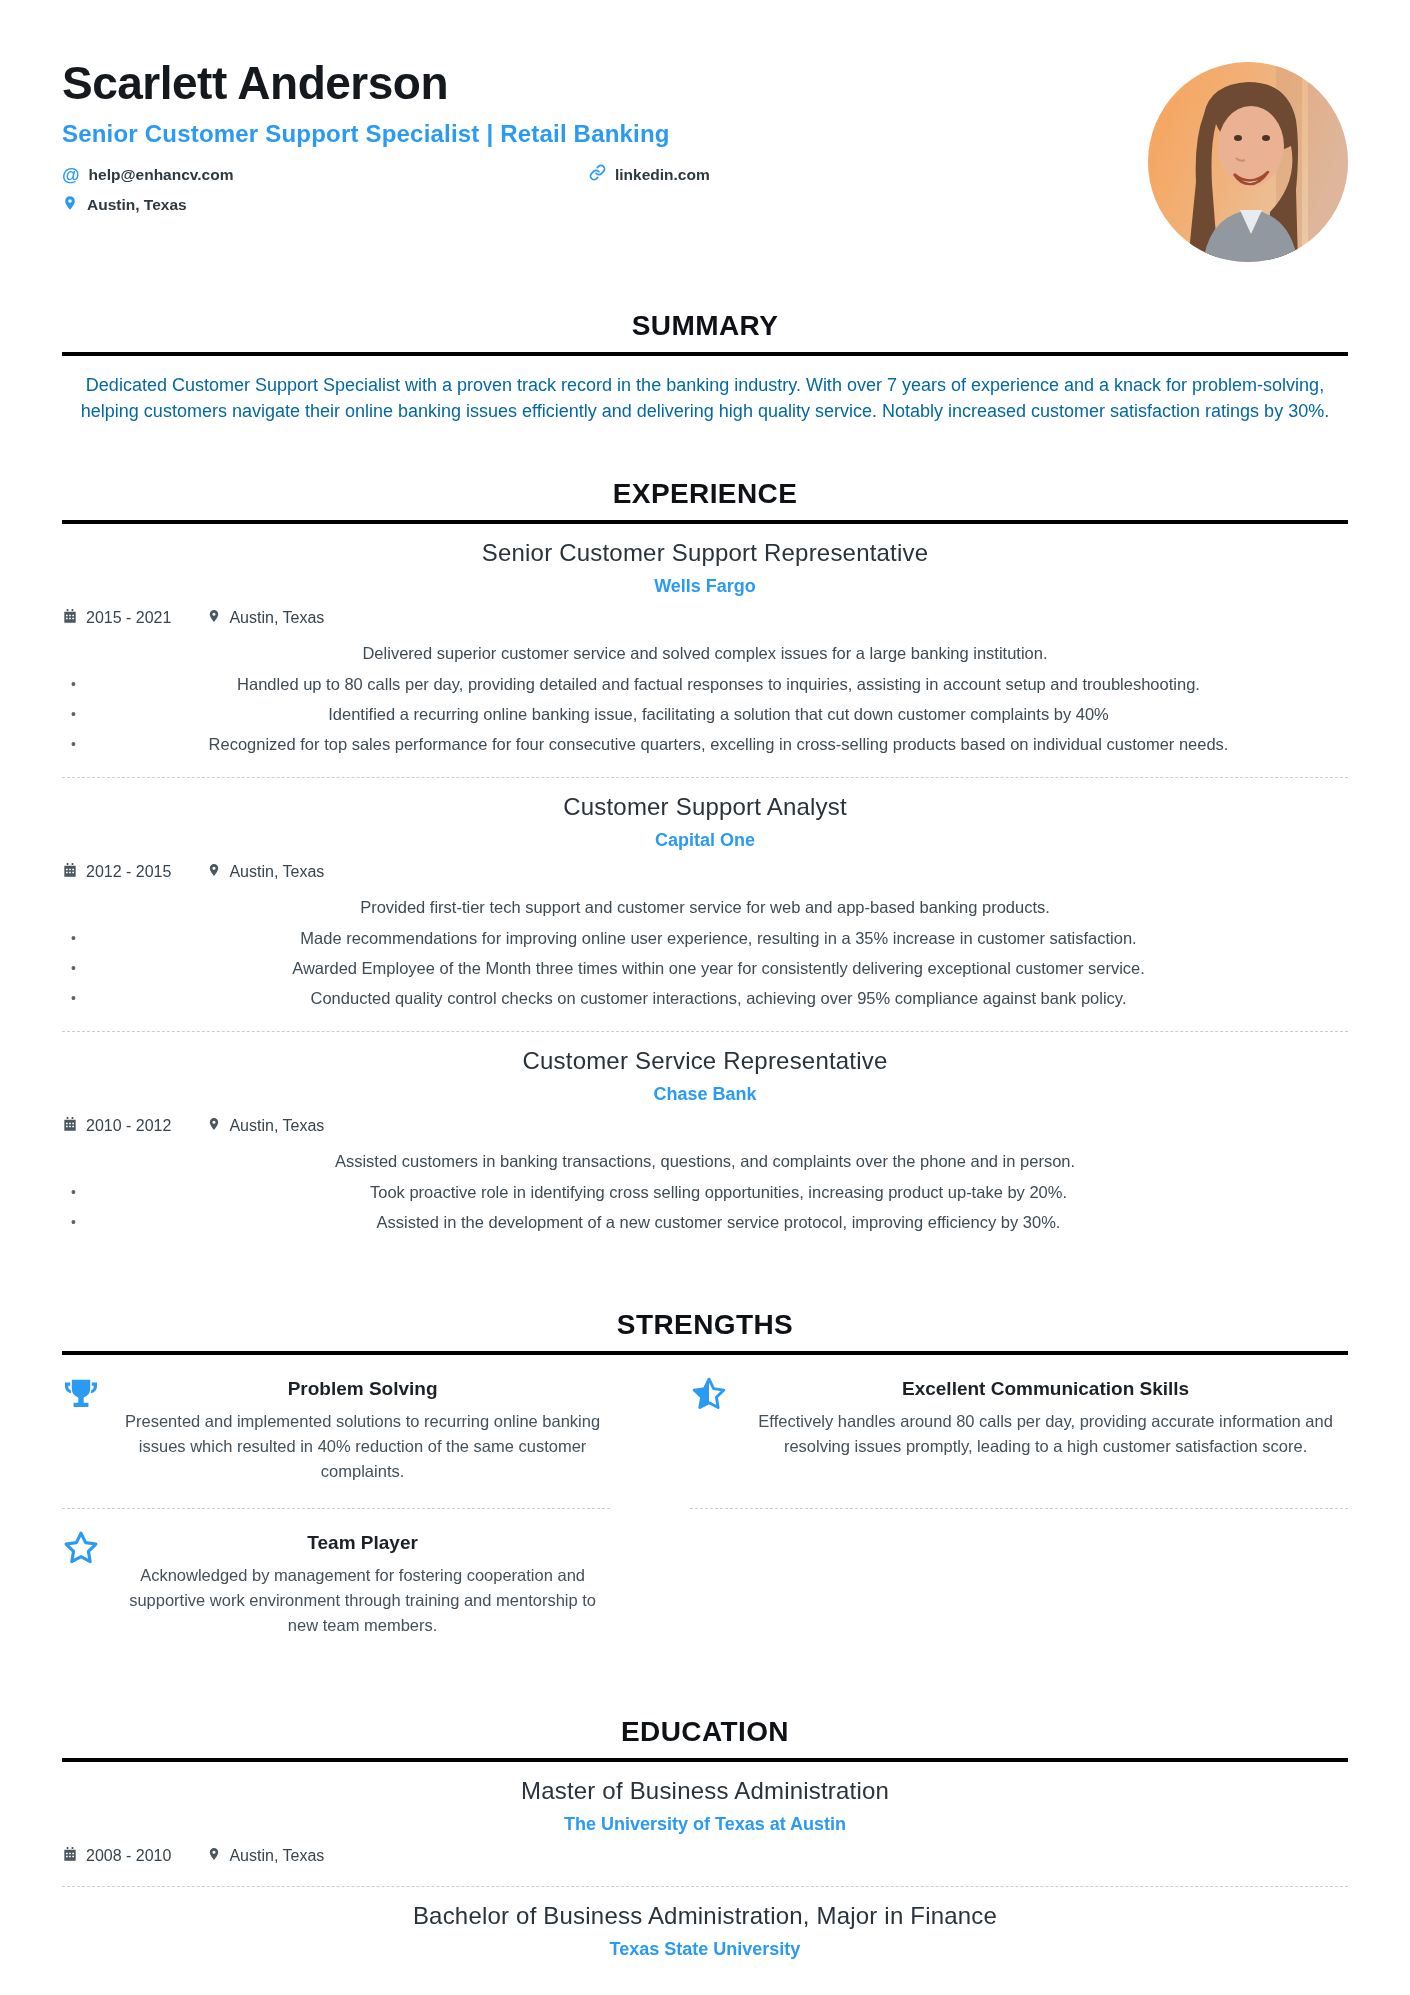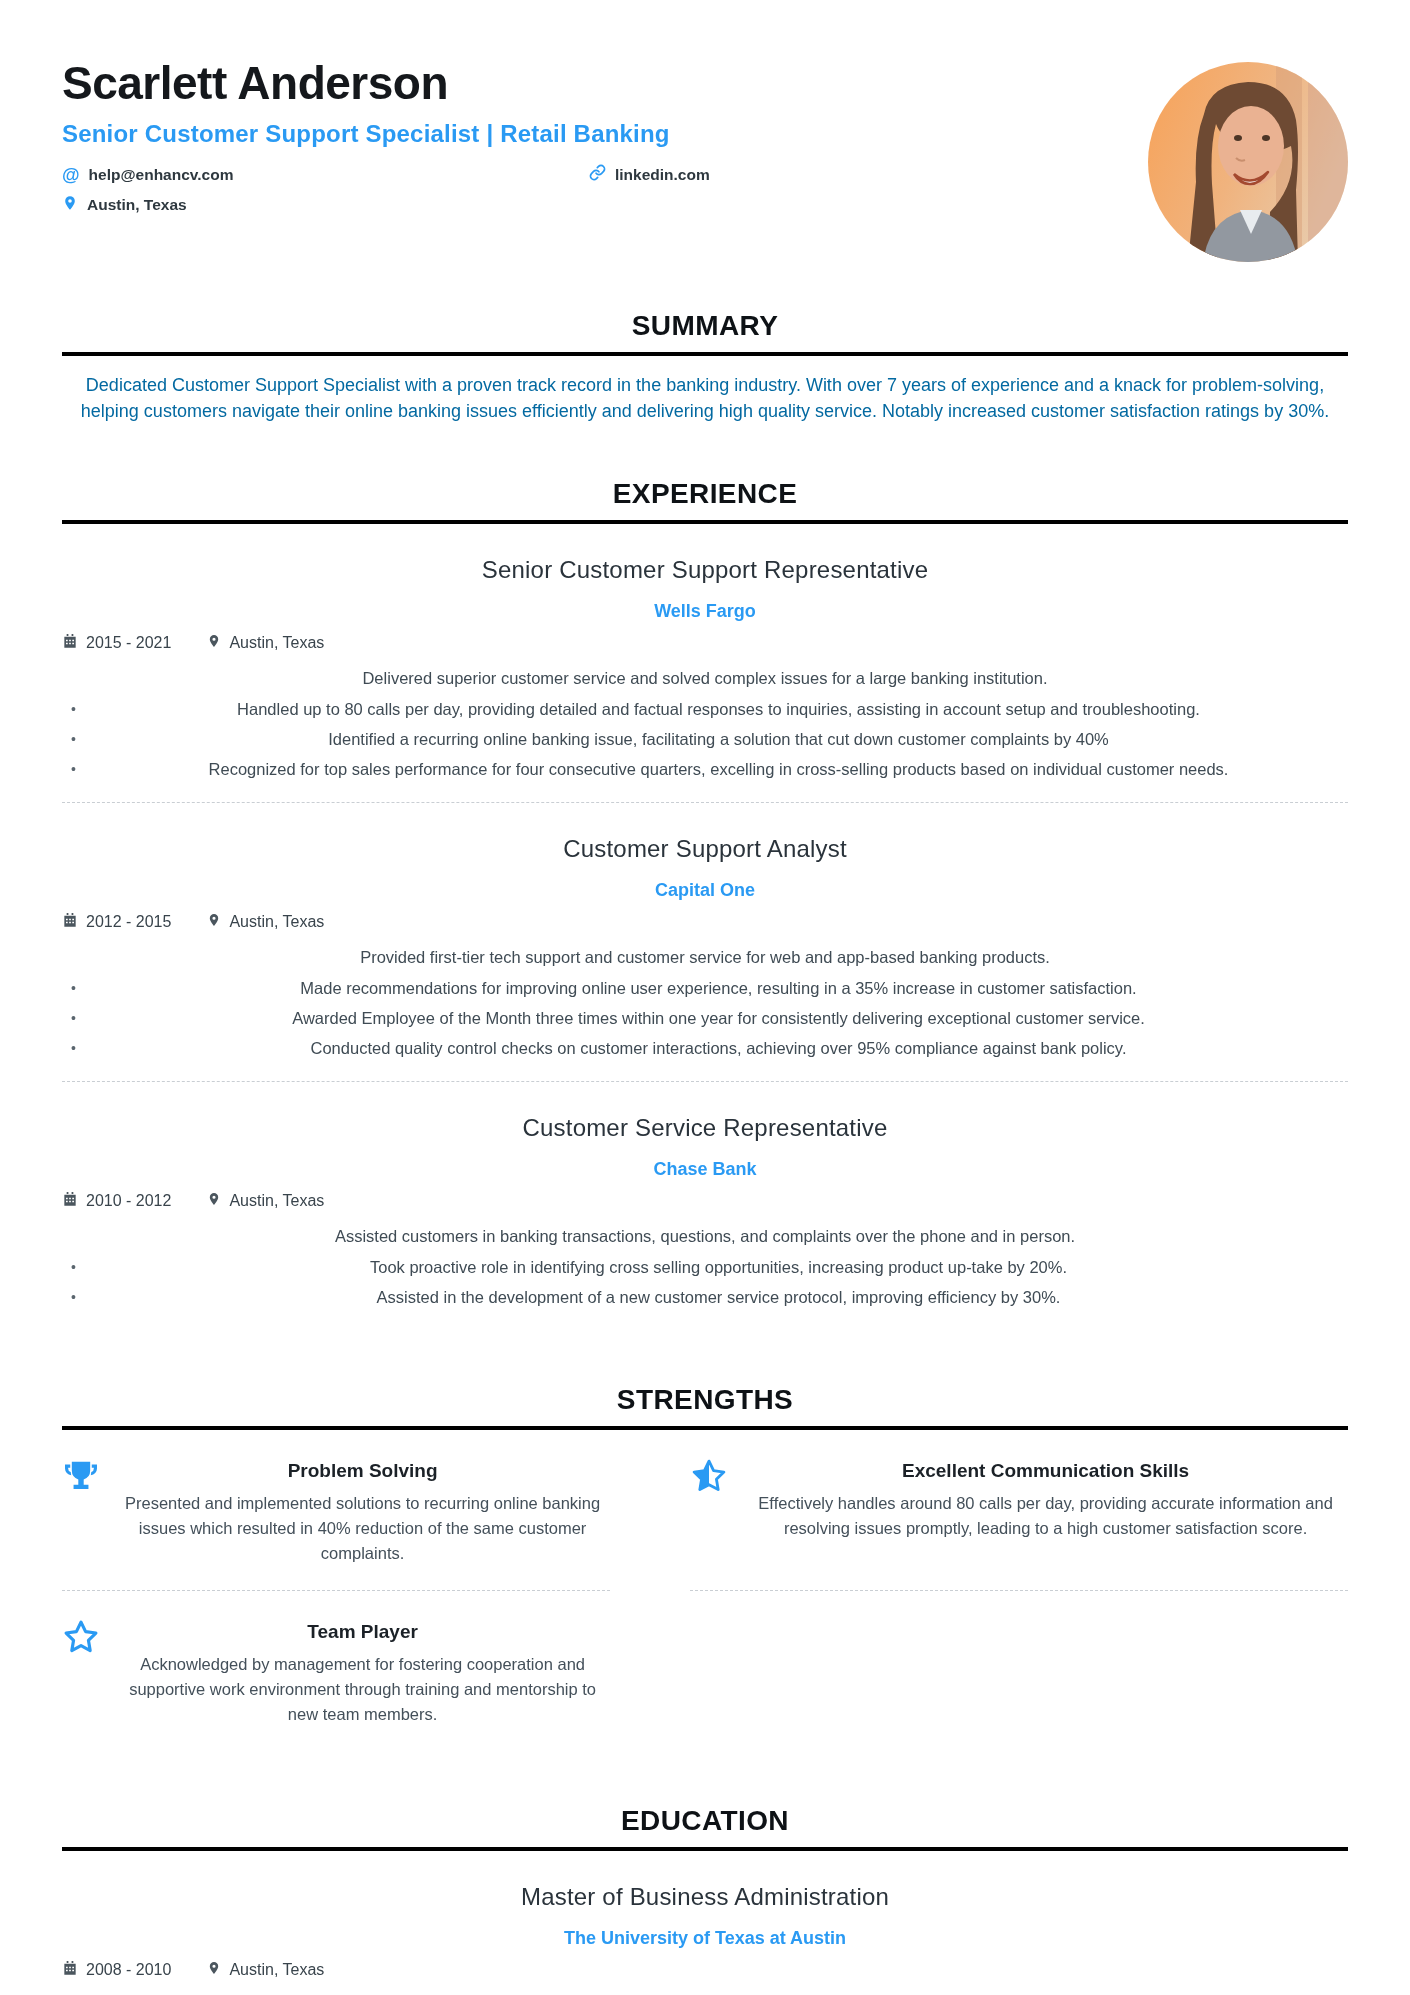--- a/index.html
+++ b/index.html
@@ -19,32 +19,32 @@
 
   
   .section { margin-top: 54px; text-align: center; }
   .section--summary { margin-top: 48px; }
   .section-title { margin: 0; font-size: 28px; font-weight: 700; letter-spacing: 0.4px; color: #0e1216; padding-bottom: 10px; border-bottom: 4px solid #000; }
   .summary-text { margin: 16px 0 0; font-size: 18px; line-height: 26px; color: #0369a1; }
 
   
   .entry { padding: 15px 0 20px; border-bottom: 1px dashed #c9ced3; }
   .entry.last { border-bottom: none; }
-  .entry-title { margin: 17px; font-size: 24px; font-weight: 400; color: #2a333b; letter-spacing: 0.2px; }
+  .entry-title { margin: 0; font-size: 24px; font-weight: 400; color: #2a333b; letter-spacing: 0.2px; }
   .entry-company { margin-top: 9px; font-size: 18px; font-weight: 700; color: #2a9af3; }
   .entry-meta { display: flex; align-items: center; gap: 36px; margin-top: 11px; font-size: 16px; color: #39444c; }
   .meta-item { display: inline-flex; align-items: center; gap: 8px; }
   .entry-desc { margin-top: 13px; font-size: 16.5px; line-height: 25px; color: #3f4b54; }
   .bullets { margin: 6px 0 0; padding: 0; list-style: none; }
   .bullets li { position: relative; padding-left: 27px; margin-top: 5px; font-size: 16.5px; line-height: 25px; color: #3f4b54; }
   .bullets li::before { content: "•"; position: absolute; left: 9px; top: 0; color: #5a656e; font-size: 14px; line-height: 25px; }
 
   
   .strengths-grid { display: grid; grid-template-columns: 1fr 1.2fr; column-gap: 80px; }
-  .strength { display: flex; gap: 15px; padding: 20px 0 24px; align-items: flex-start; margin-top: 7px; }
+  .strength { display: flex; gap: 15px; padding: 20px 0 24px; align-items: flex-start; }
   .strength.bordered { border-bottom: 1px dashed #c9ced3; }
   .strength-icon { flex: 0 0 38px; width: 38px; }
   .strength-title { margin: 3px 0 0; font-size: 19px; font-weight: 700; color: #1b2127; }
   .strength-text { margin: 9px 0 0; font-size: 16.5px; line-height: 25px; color: #44505a; }
   .pos-r1c1 { grid-row: 1; grid-column: 1; }
   .pos-r1c2 { grid-row: 1; grid-column: 2; }
   .pos-r2c1 { grid-row: 2; grid-column: 1; }
 </style>
 </head>
 <body>

